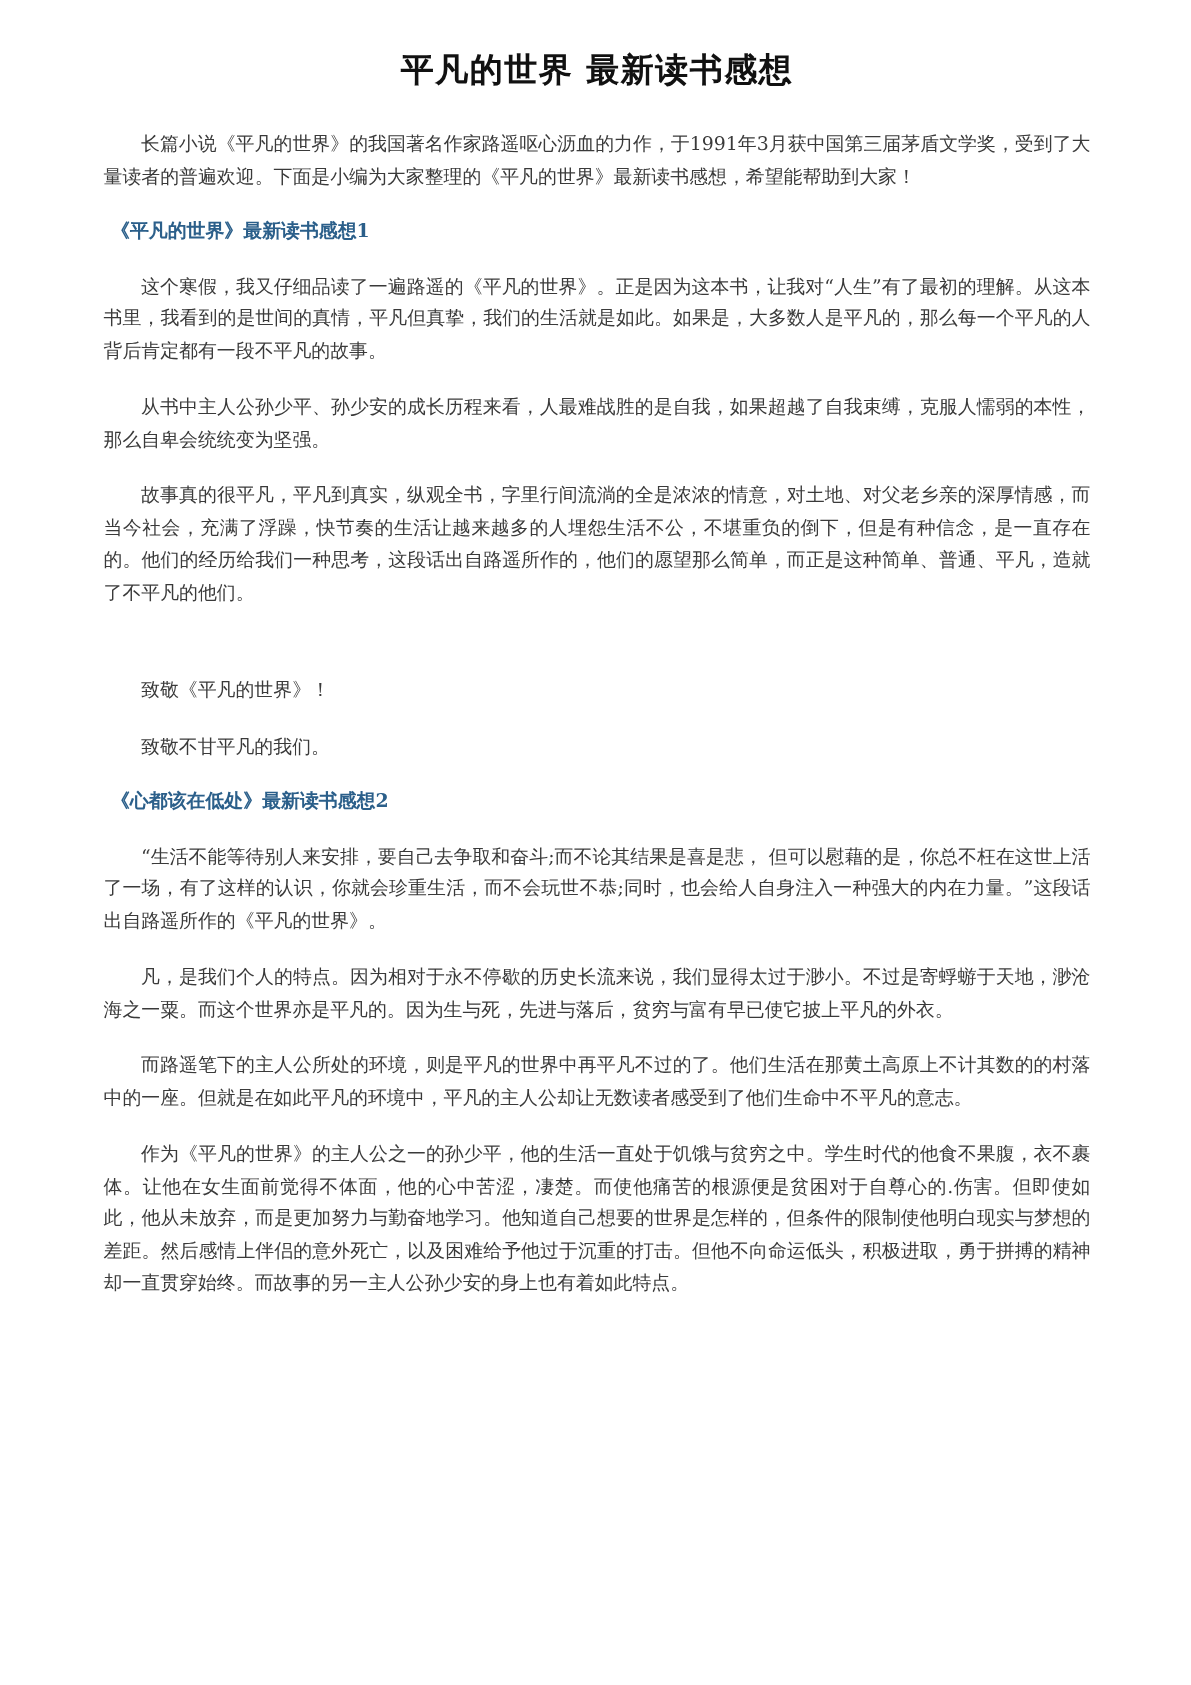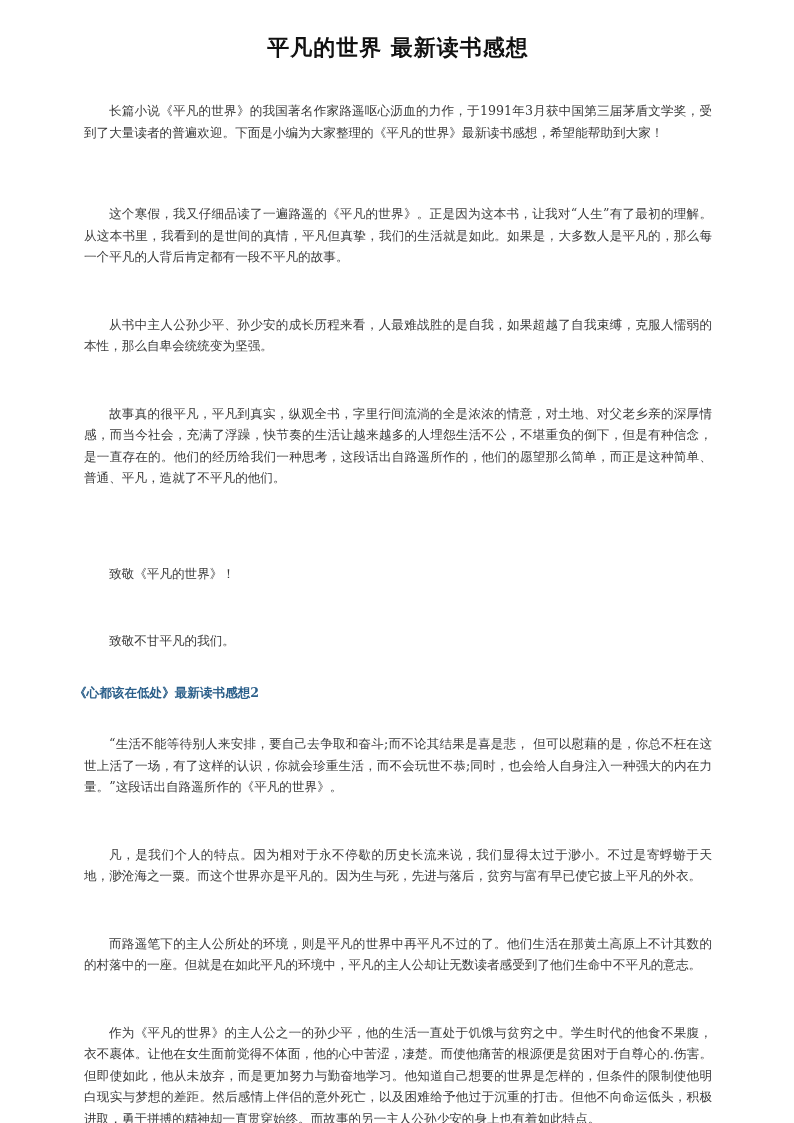--- a/index.html
+++ b/index.html
@@ -1,33 +1,34 @@
 <!DOCTYPE html>
 <html><head>
 <meta charset="utf-8">
 <style>
   html, body { margin:0; padding:0; background:#ffffff; }
   body { width:794px; height:1123px; overflow:hidden; position:relative;
          font-family: "DejaVu Serif", "Liberation Serif", serif; color:#333; }
   .page { position:absolute; left:68px; top:0; width:660px; }
   .title { text-align:center; font-family:"DejaVu Sans", "Liberation Sans", sans-serif;
            font-size:22px; color:#111; margin:30px 0 0 0; height:36px; line-height:36px; letter-spacing:1px; }
-  .para { font-size:12.6px; line-height:21.5px; text-indent:25px; margin:16px; text-align:justify; color:#3a3a3a; }
+  .para { font-size:12.6px; line-height:21.5px; text-indent:25px; margin:1px; text-align:justify; color:#3a3a3a; }
   .heading { font-size:12.6px; font-weight:bold; color:#2b5f8a; text-indent:6px; margin:0; line-height:21.5px; }
   .gap { height:14px; }
 </style>
 </head>
 <body>
 
 <div class="page">
   <h1 class="title">平凡的世界 最新读书感想</h1>
   <div style="height:18px"></div>
   <p class="para">长篇小说《平凡的世界》的我国著名作家路遥呕心沥血的力作，于1991年3月获中国第三届茅盾文学奖，受到了大量读者的普遍欢迎。下面是小编为大家整理的《平凡的世界》最新读书感想，希望能帮助到大家！</p>
   <div class="gap"></div>
 
+  <p class="heading">《平凡的世界》最新读书感想1</p>
   <div class="gap"></div>
   <p class="para">这个寒假，我又仔细品读了一遍路遥的《平凡的世界》。正是因为这本书，让我对“人生”有了最初的理解。从这本书里，我看到的是世间的真情，平凡但真挚，我们的生活就是如此。如果是，大多数人是平凡的，那么每一个平凡的人背后肯定都有一段不平凡的故事。</p>
   <div class="gap"></div>
   <p class="para">从书中主人公孙少平、孙少安的成长历程来看，人最难战胜的是自我，如果超越了自我束缚，克服人懦弱的本性，那么自卑会统统变为坚强。</p>
   <div class="gap"></div>
   <p class="para">故事真的很平凡，平凡到真实，纵观全书，字里行间流淌的全是浓浓的情意，对土地、对父老乡亲的深厚情感，而当今社会，充满了浮躁，快节奏的生活让越来越多的人埋怨生活不公，不堪重负的倒下，但是有种信念，是一直存在的。他们的经历给我们一种思考，这段话出自路遥所作的，他们的愿望那么简单，而正是这种简单、普通、平凡，造就了不平凡的他们。</p>
   <div class="gap"></div>
   <div class="gap"></div>
   <div class="gap"></div>
   <p class="para">致敬《平凡的世界》！</p>

